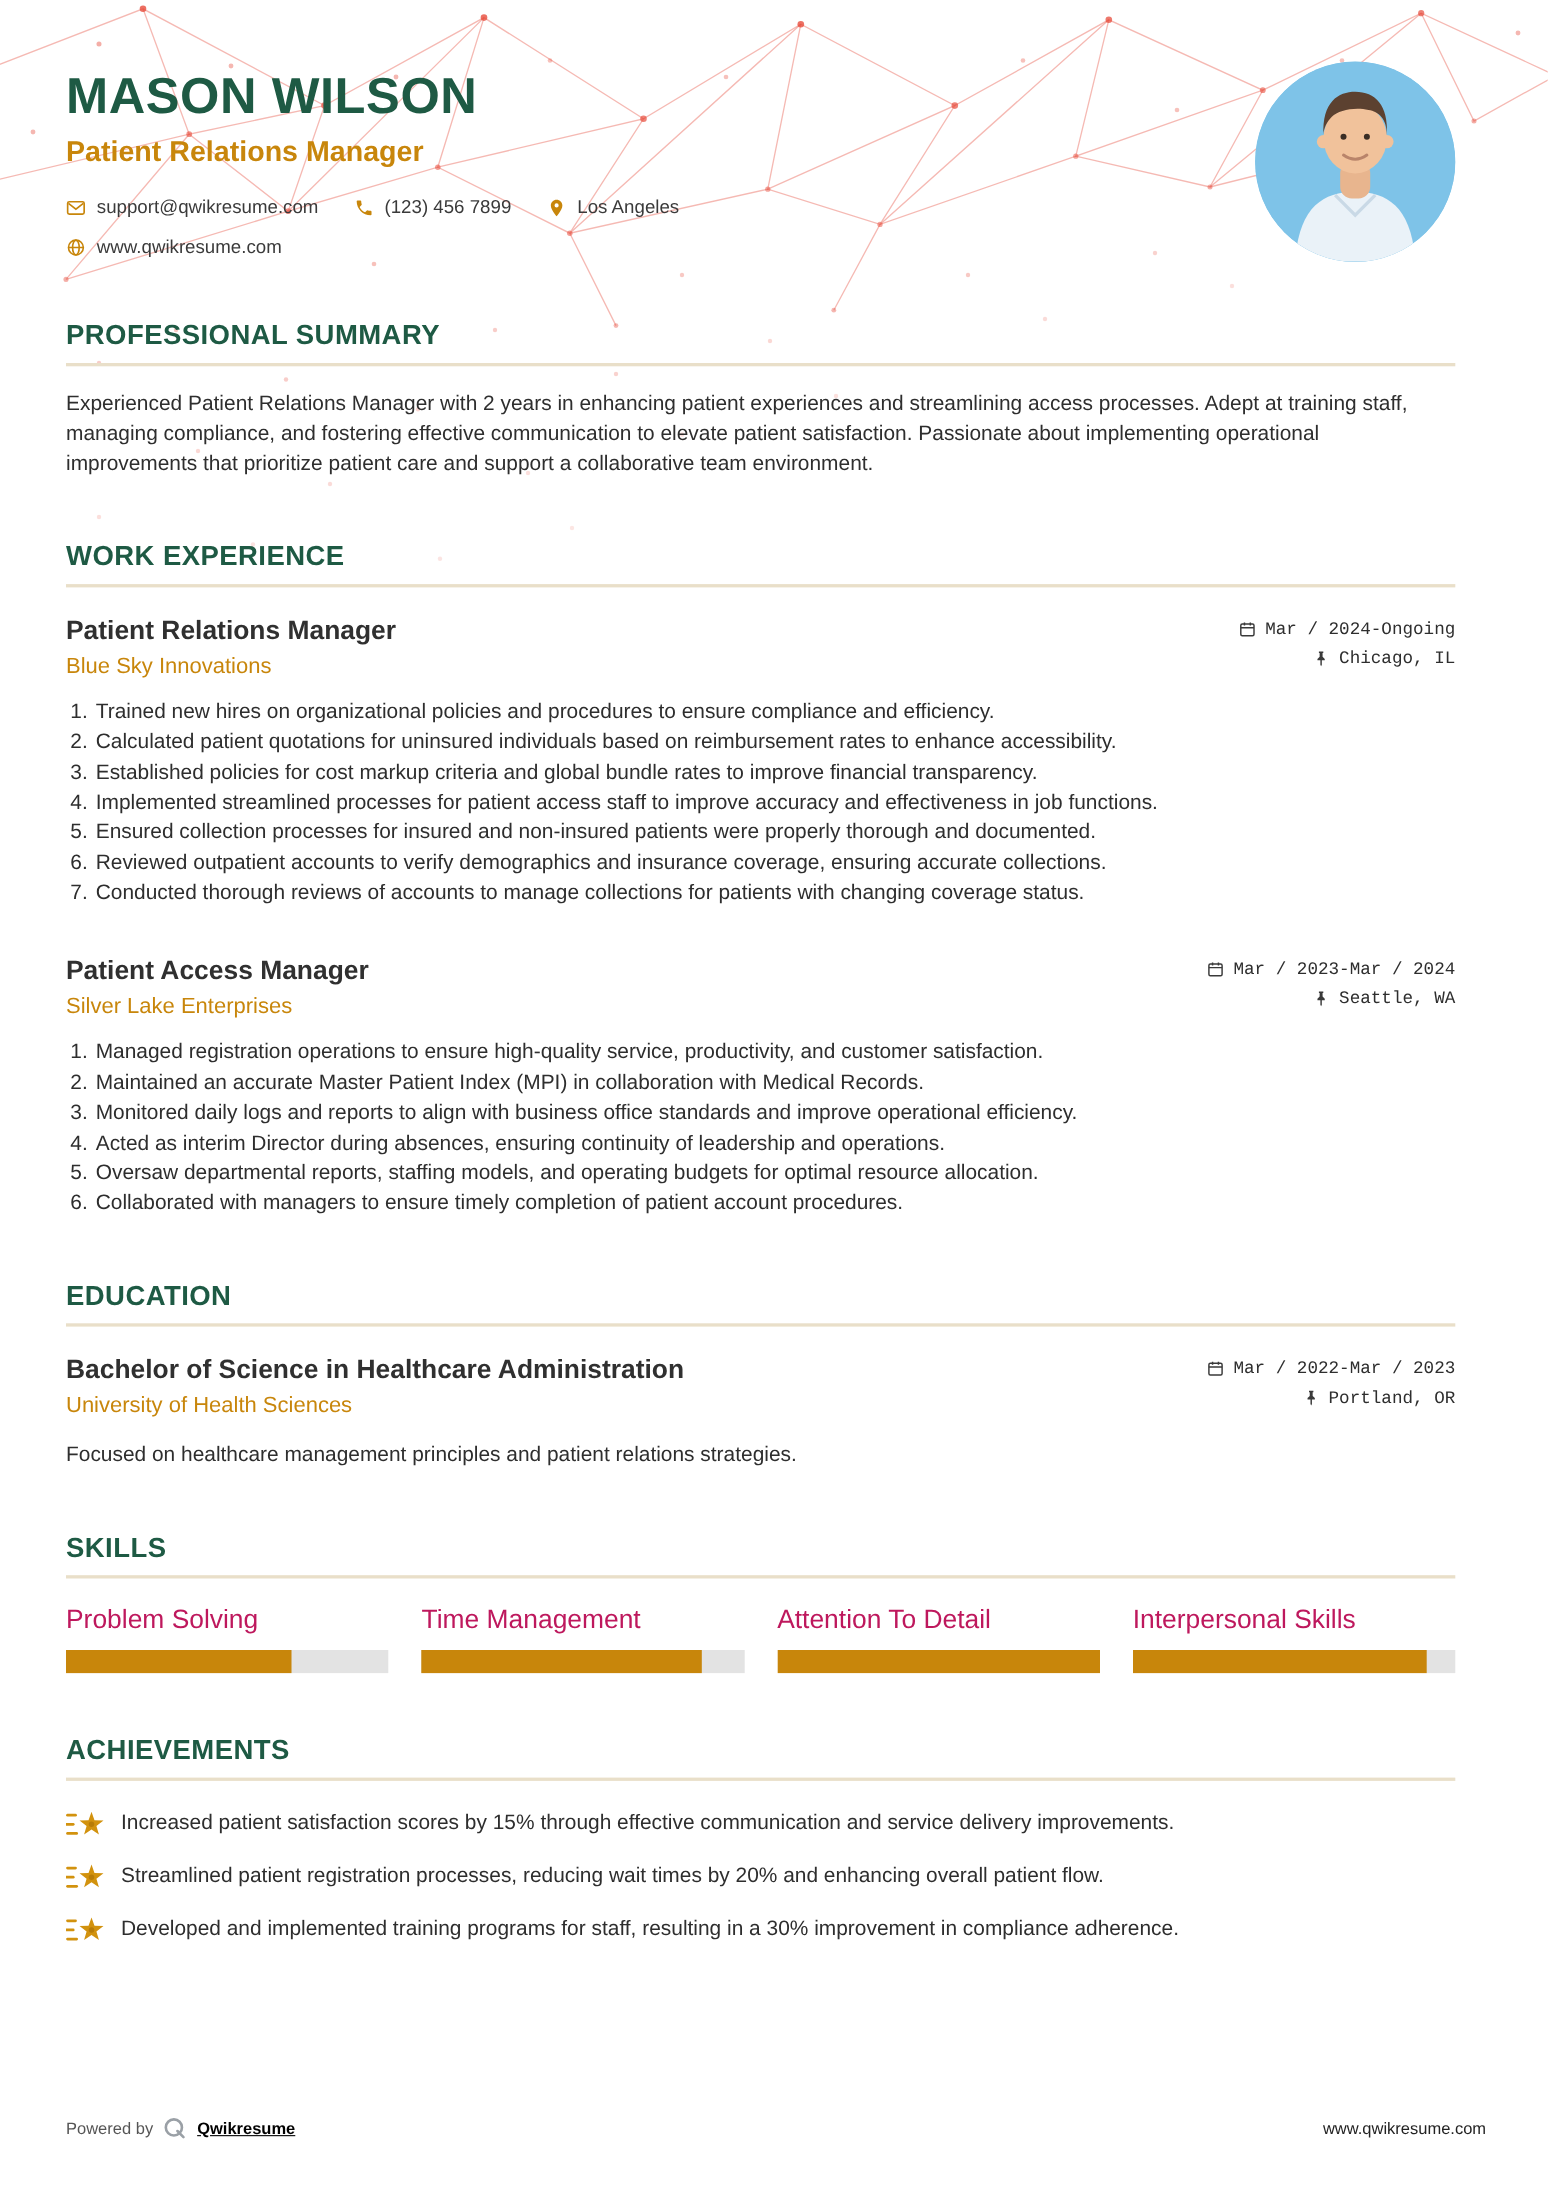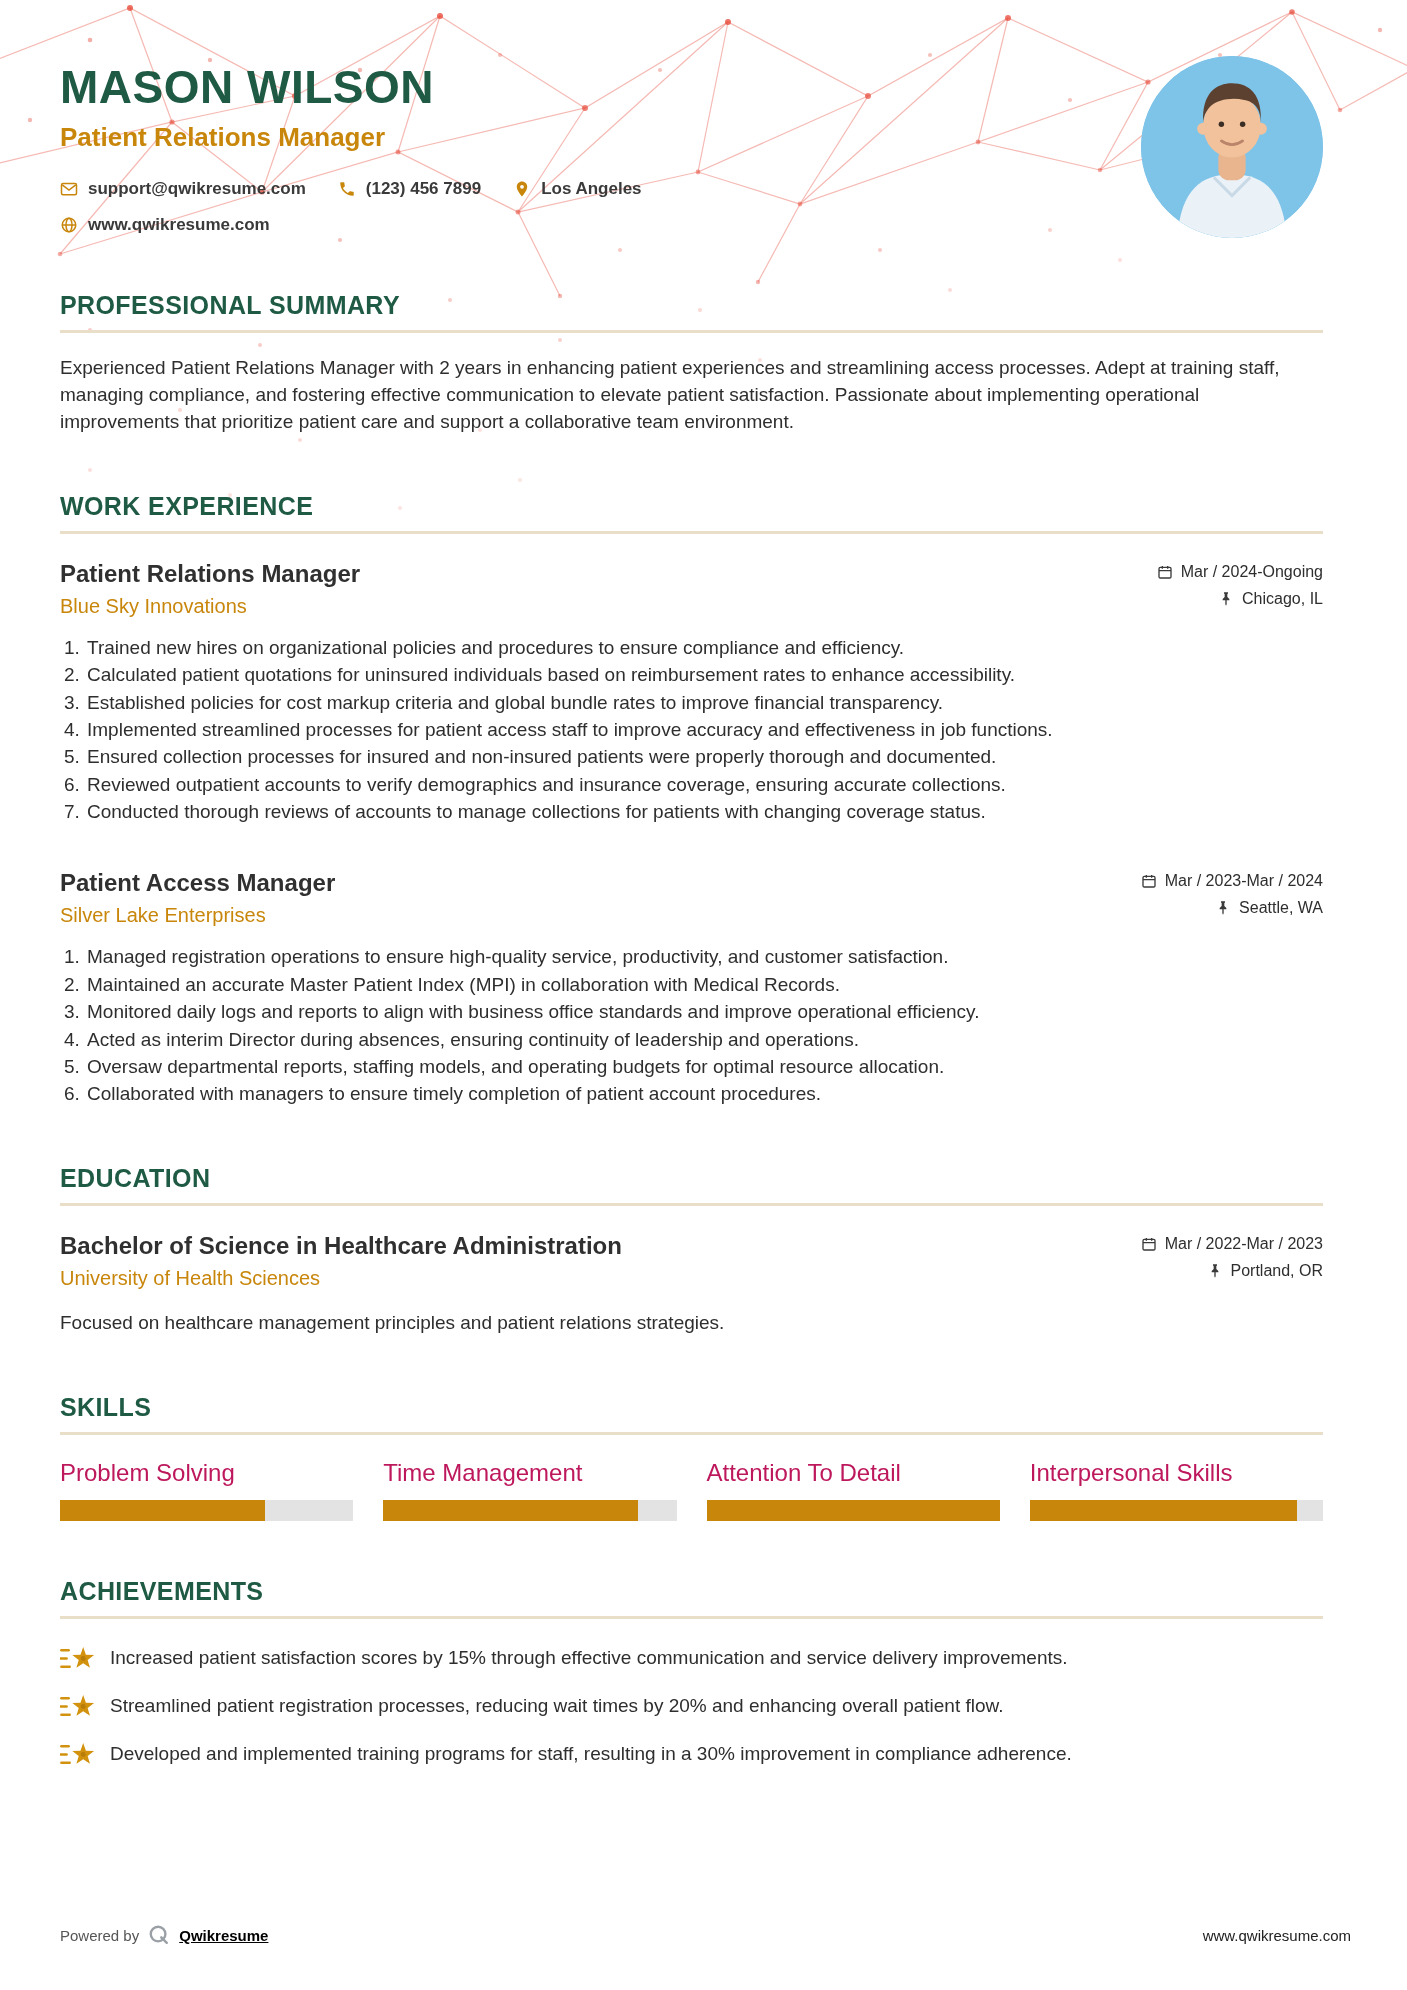--- a/index.html
+++ b/index.html
@@ -17,34 +17,34 @@
     width:1407px;height:1990px;position:relative;overflow:hidden;
     font-family:"Liberation Sans",sans-serif;color:var(--text_dark);
   }
   .deco{position:absolute;top:0;left:0;pointer-events:none;z-index:0;}
   .page{position:relative;padding:0 84px 0 60px;height:100%;}
   .header{position:relative;padding-top:60px;z-index:1;}
   .name{font-size:46px;font-weight:700;color:var(--accent_green);letter-spacing:.5px;}
   .headline{font-size:26px;font-weight:700;color:var(--accent_gold);margin-top:8px;}
   .contact-row{display:flex;align-items:center;gap:32px;margin-top:26px;font-size:17px;color:#3A3A3A;}
   .contact-row + .contact-row{margin-top:16px;}
-  .contact-item{display:inline-flex;align-items:center;gap:10px;font-weight:bold;}
+  .contact-item{display:inline-flex;align-items:center;gap:10px;}
   .cicon{width:18px;height:18px;flex:none;color:var(--accent_gold);}
   .avatar{position:absolute;top:56px;right:0;width:182px;height:182px;border-radius:50%;overflow:hidden;background:var(--avatar_bg);}
   .avatar svg{width:100%;height:100%;display:block;}
   .section{margin-top:56px;position:relative;z-index:1;}
   .section-heading{font-size:25px;font-weight:700;color:var(--accent_green);letter-spacing:.4px;}
   .divider{height:3px;background:var(--divider_tan);margin-top:10px;}
   .summary-text{margin-top:22px;font-size:19px;line-height:1.42;}
   .job{margin-top:26px;}
   .job + .job{margin-top:44px;}
   .entry-header{display:flex;justify-content:space-between;align-items:flex-start;}
   .entry-title{font-size:24px;font-weight:700;color:#303030;}
   .entry-sub{font-size:20px;color:var(--accent_gold);margin-top:7px;}
-  .entry-meta{text-align:right;font-size:16px;color:#2E2E2E;flex:none;padding-top:3px;}
+  .entry-meta{text-align:right;font-size:16px;color:#2E2E2E;flex:none;padding-top:3px;font-family:Liberation Mono, monospace;}
   .meta-row{display:flex;justify-content:flex-end;align-items:center;gap:8px;}
   .meta-row + .meta-row{margin-top:9px;}
   .micon{width:16px;height:16px;flex:none;color:#3A3A3A;}
   .bullets{margin-top:16px;padding-left:25px;font-size:19px;line-height:1.44;}
   .bullets li{padding-left:2px;}
   .edu-desc{margin-top:20px;font-size:19px;line-height:1.42;}
   .skills-grid{display:grid;grid-template-columns:repeat(4,1fr);column-gap:30px;margin-top:24px;}
   .skill-name{font-size:24px;color:#be185d;}
   .skill-track{margin-top:13px;height:21px;background:var(--bar_track);}
   .skill-fill{height:100%;background:var(--accent_gold);}

